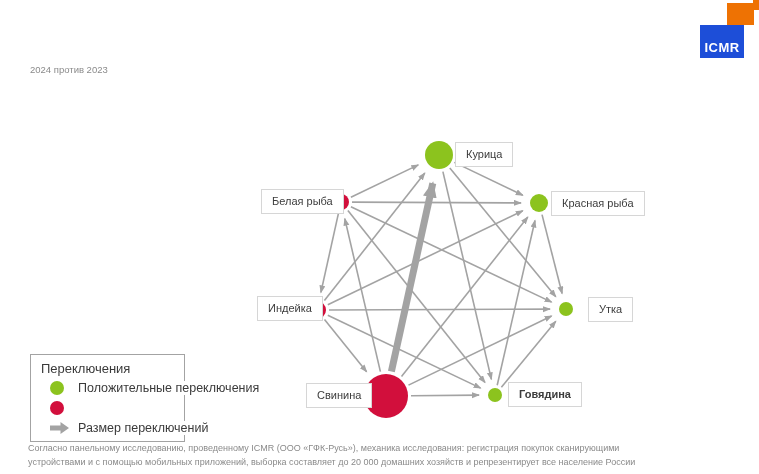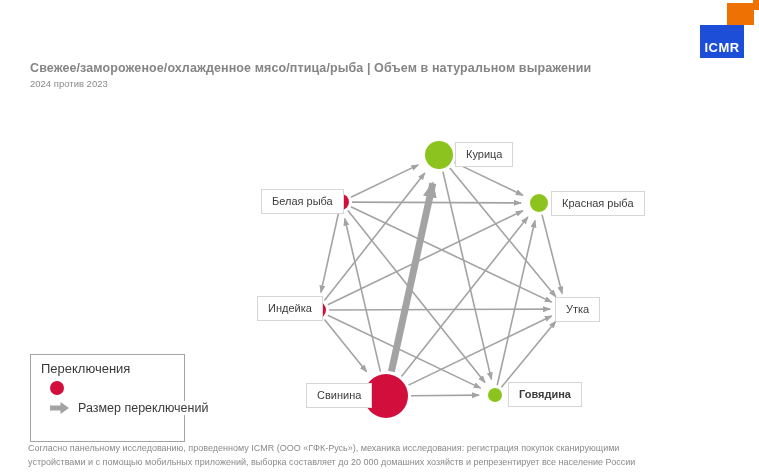--- a/index.html
+++ b/index.html
@@ -74,40 +74,45 @@
         <circle cx="539" cy="203" r="9" fill="#8cc31e"></circle>
         <circle cx="317" cy="310" r="9" fill="#d20f3c"></circle>
         <circle cx="566" cy="309" r="7" fill="#8cc31e"></circle>
         <circle cx="386" cy="396" r="22" fill="#d20f3c"></circle>
         <circle cx="495" cy="395" r="7" fill="#8cc31e"></circle>
       </svg>
   <div class="node-label" style="left: 455px; top: 142px;">Курица</div>
       <div class="node-label" style="left: 261px; top: 189px;">Белая рыба</div>
       <div class="node-label" style="left: 551px; top: 191px;">Красная рыба</div>
       <div class="node-label" style="left: 257px; top: 296px;">Индейка</div>
-      <div class="node-label" style="left: 555px; top: 297px;">Утка</div>
+      <div class="node-label" style="left: 588px; top: 297px;">Утка</div>
       <div class="node-label" style="left: 306px; top: 383px;">Свинина</div>
       <div class="node-label" style="left: 508px; top: 382px; font-weight: bold;">Говядина</div>
     </div>
 
   <div class="header">
-    <div class="title">Свежее/замороженое/охлажденное мясо/птица/рыба | Объем в натуральном выражении</div>
     <div class="subtitle">2024 против 2023</div>
   </div>
 
   <div class="logo">
     <div class="logo-sq logo-big" style="background: #1d4ed8;">
       <span>ICMR</span>
     </div>
     <div class="logo-sq logo-mid" style="background: rgb(238, 114, 3);"></div>
     <div class="logo-sq logo-corner" style="background: rgb(238, 114, 3);"></div>
   </div>
 
   <div class="legend">
     <div class="legend-title">Переключения</div>
+    <div class="legend-item">
+      <span class="mk">
+        <span class="dot" style="background: rgb(140, 195, 30);"></span>
+      </span>
+      <span class="legend-label">Положительные переключения</span>
+    </div>
     <div class="legend-item">
       <span class="mk">
         <span class="dot" style="background: rgb(210, 15, 60);"></span>
       </span>
     </div>
     <div class="legend-item">
       <span class="mk">
         <svg width="21" height="14" viewBox="0 0 21 14">
           <path d="M1 4.5 H11.5 V1 L20 7 L11.5 13 V9.5 H1 Z" fill="#a3a3a3"></path>
         </svg>

